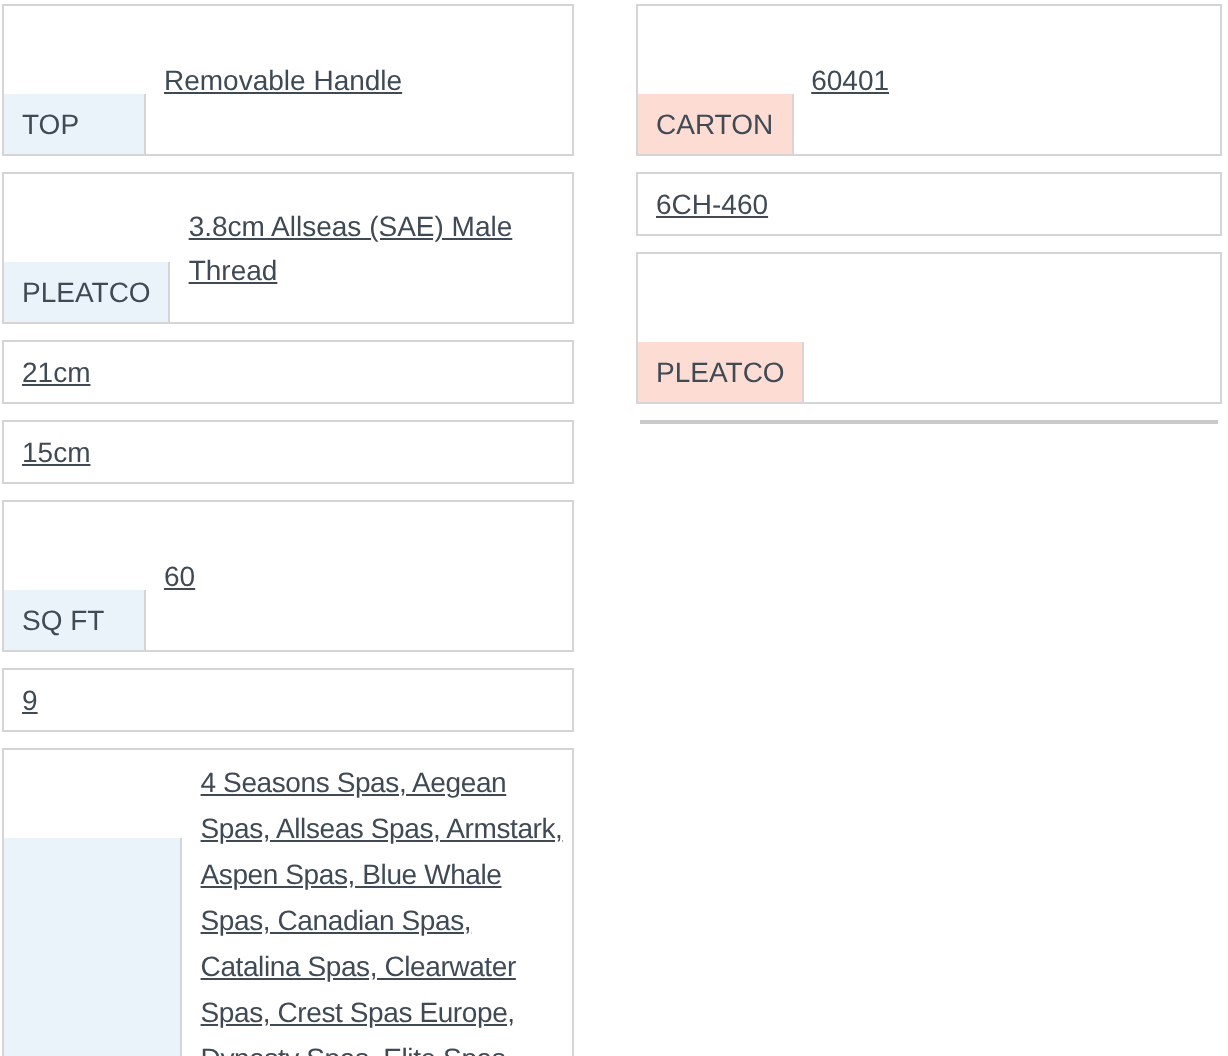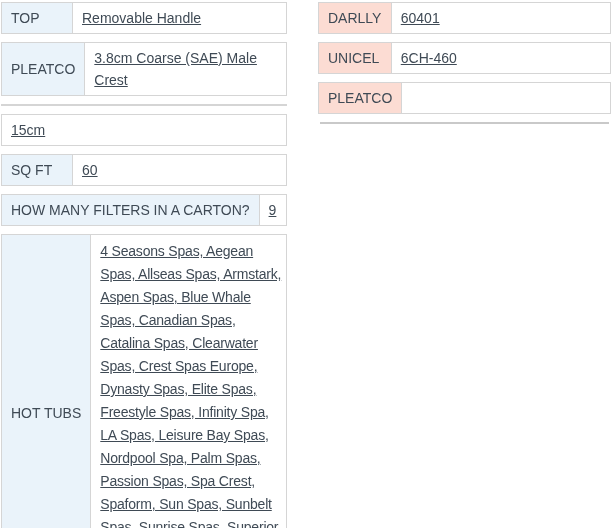--- a/index.html
+++ b/index.html
@@ -37,20 +37,21 @@
     padding:4px 9px;
     line-height:22px;
   }
   .label{
     flex:0 0 auto;
     min-width:25%;
     border-right:1px solid var(--border);
     white-space:nowrap;
     display:flex;
     align-items:center;
+    margin-top:44px;
   }
   .col-left .label{background:var(--blue);}
   .col-right .label{background:var(--pink);}
   .value{
     flex:1 1 auto;
     display:flex;
     align-items:center;
     padding-right:4px;
     text-decoration:underline;
   }
@@ -72,54 +73,53 @@
 
 <div class="page">
   <div class="col col-left" id="col-left">
   <div class="spec-row">
     <div class="cell label">TOP</div>
     <div class="cell value">Removable Handle</div>
   </div>
 
   <div class="spec-row">
     <div class="cell label">PLEATCO</div>
-    <div class="cell value">3.8cm Coarse (SAE) Male Crest</div>
+    <div class="cell value">3.8cm Allseas (SAE) Male Thread</div>
   </div>
 
   <div class="spec-row">
+    <div class="cell value">21cm</div>
   </div>
 
   <div class="spec-row">
     <div class="cell value">15cm</div>
   </div>
 
   <div class="spec-row">
     <div class="cell label">SQ FT</div>
     <div class="cell value">60</div>
   </div>
 
   <div class="spec-row">
-    <div class="cell label">HOW MANY FILTERS IN A CARTON?</div>
     <div class="cell value">9</div>
   </div>
 
   <div class="spec-row multiline">
     <div class="cell label">HOT TUBS</div>
     <div class="cell value">4 Seasons Spas, Aegean Spas, Allseas Spas, Armstark, Aspen Spas, Blue Whale Spas, Canadian Spas, Catalina Spas, Clearwater Spas, Crest Spas Europe, Dynasty Spas, Elite Spas, Freestyle Spas, Infinity Spa, LA Spas, Leisure Bay Spas, Nordpool Spa, Palm Spas, Passion Spas, Spa Crest, Spaform, Sun Spas, Sunbelt Spas, Sunrise Spas, Superior Spas, Svenska Bad, Thermal Spas, Tuff Spas, Vita Spas</div>
   </div>
 </div>
   <div class="col col-right">
     <div id="col-right-rows">
   <div class="spec-row">
-    <div class="cell label">DARLLY</div>
+    <div class="cell label">CARTON</div>
     <div class="cell value">60401</div>
   </div>
 
   <div class="spec-row">
-    <div class="cell label">UNICEL</div>
     <div class="cell value">6CH-460</div>
   </div>
 
   <div class="spec-row">
     <div class="cell label">PLEATCO</div>
   </div>
 </div>
     <div class="divider"></div>
   </div>
 </div>

